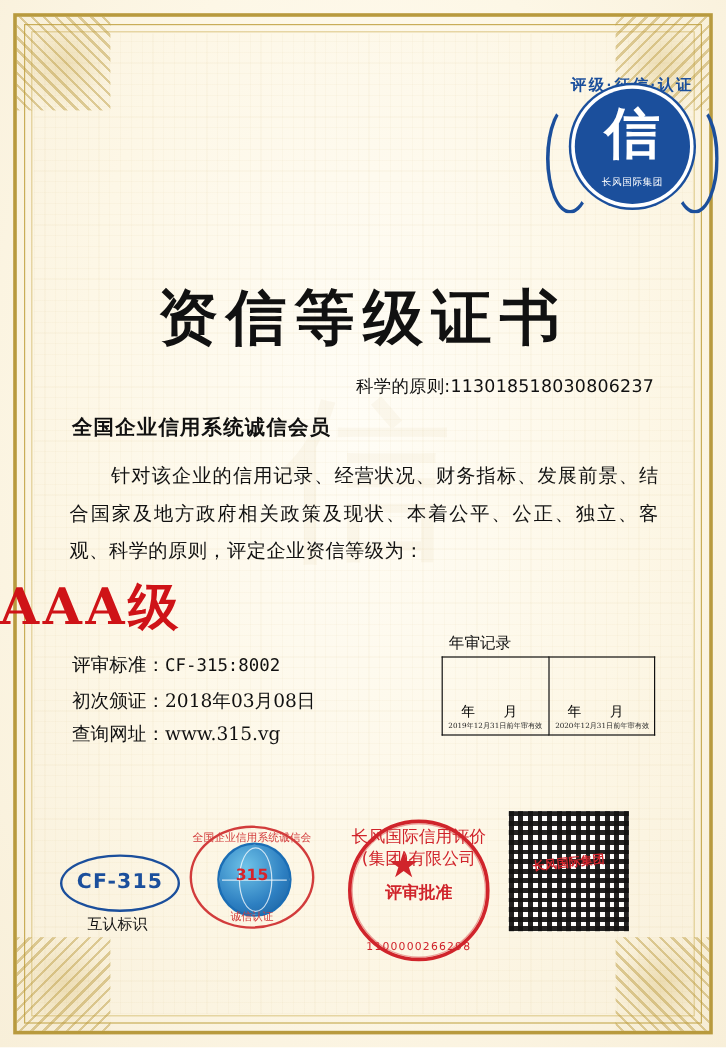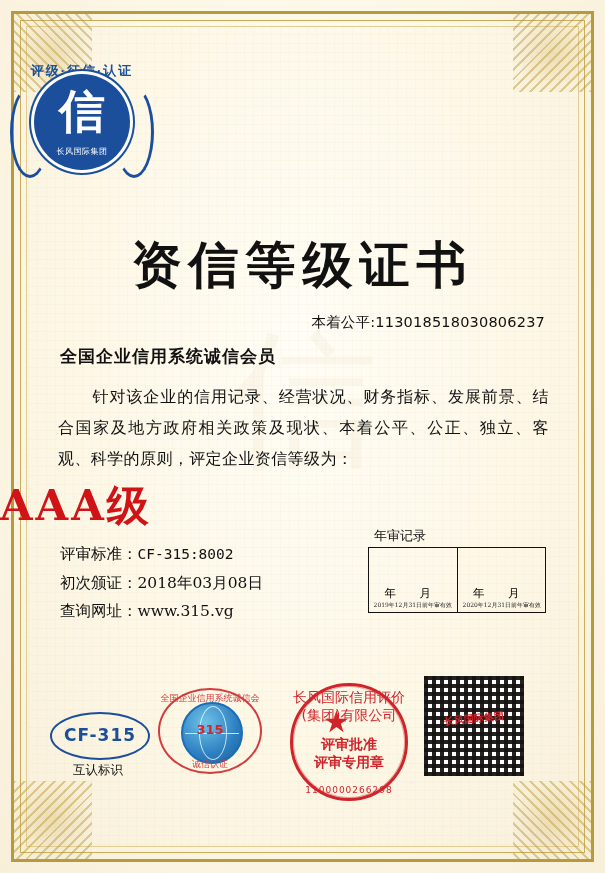--- a/index.html
+++ b/index.html
@@ -54,24 +54,24 @@
     left: 28px; top: 28px; right: 28px; bottom: 28px;
     background:
       repeating-linear-gradient(0deg, rgba(200,170,100,0.05) 0px, rgba(200,170,100,0.05) 1px, transparent 1px, transparent 9px),
       repeating-linear-gradient(90deg, rgba(200,170,100,0.05) 0px, rgba(200,170,100,0.05) 1px, transparent 1px, transparent 9px);
     pointer-events: none;
   }
 
   
   .emblem-wrap {
     position: absolute;
-    left: 4px; right: 0;
+    left: 16px; right: 0;
     top: 62px;
     display: flex;
-    justify-content: flex-start;
+    justify-content: flex-end;
   }
   .emblem {
     position: relative;
     width: 156px;
     height: 132px;
   }
   .emblem .seal {
     position: absolute;
     left: 30px; top: 12px;
     width: 96px; height: 96px;
@@ -433,21 +433,21 @@
       <div class="seal">
         <div class="glyph">信</div>
         <div class="sub">长风国际集团</div>
       </div>
     </div>
   </div>
 
   <div class="title">资信等级证书</div>
 
   <div class="credit-code">
-    <span>本着公平:</span><span>113018518030806237</span>
+    <span>科学的原则:</span><span>113018518030806237</span>
   </div>
 
   <div class="company">全国企业信用系统诚信会员</div>
 
   <div class="body-text"><span class="indent"></span><span>针对该企业的信用记录、经营状况、财务指标、发展前景、结合国家及地方政府相关政策及现状、本着公平、公正、独立、客观、科学的原则，评定企业资信等级为：</span></div>
 
   <div class="grade">AAA级</div>
 
   <div class="details">
     <div class="row">
@@ -491,21 +491,20 @@
   </div>
 
   <div class="red-seal">
     <div class="circle"></div>
     <div class="top-arc">长风国际信用评价(集团)有限公司</div>
     <div class="star">
         <span>★</span>
       </div>
     <div class="mid">
       <div>评审批准</div>
-      <div>评审专用章</div>
     </div>
     <div class="bot-arc">1100000266298</div>
   </div>
 
   <div class="qr"></div>
   <div class="qr-overlay">长风国际集团</div>
 
 </div>
 
 </body></html>

